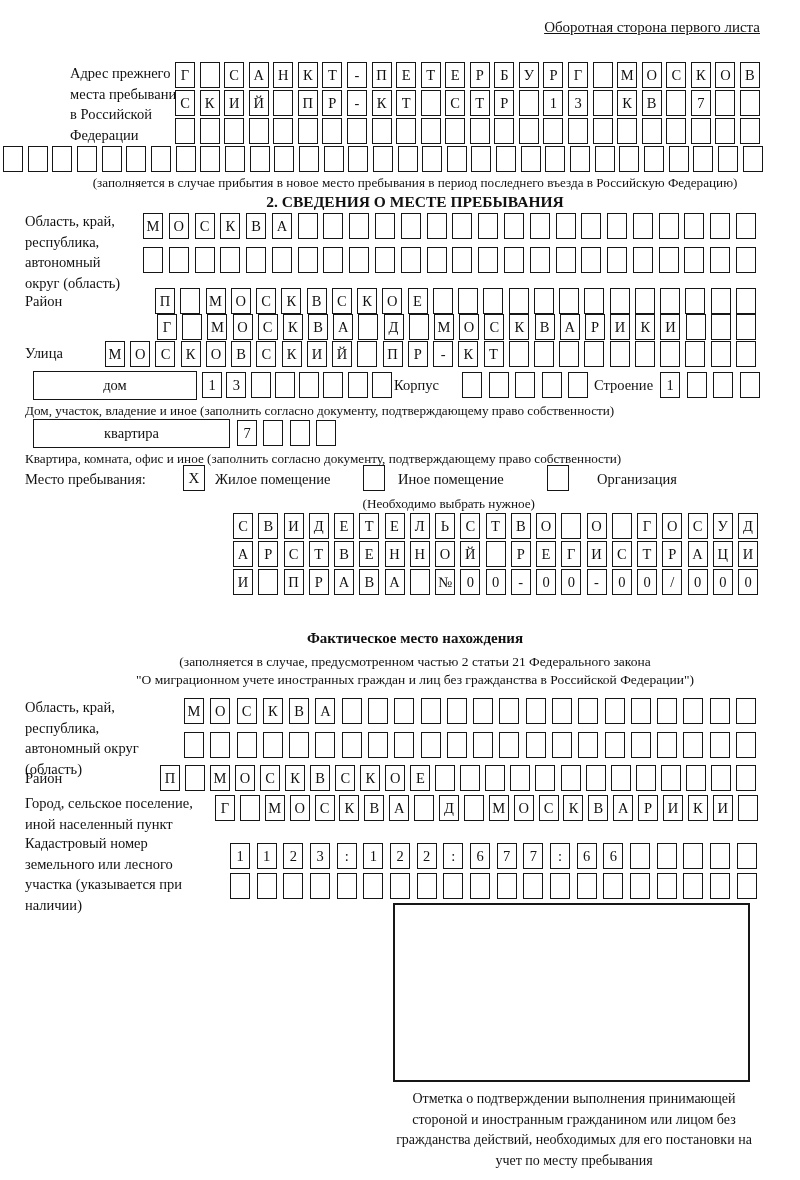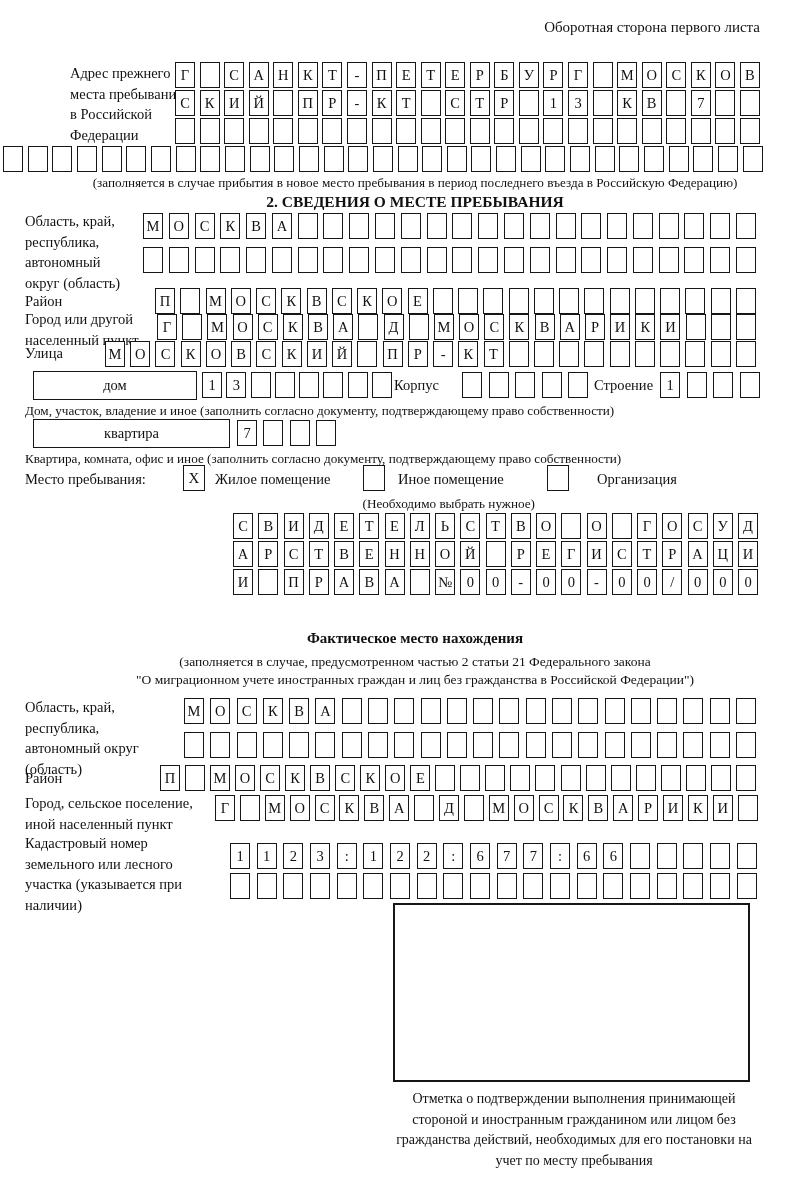--- a/index.html
+++ b/index.html
@@ -21,21 +21,21 @@
   }
   .wide-field{
     border:1.6px solid #161616;height:29px;display:flex;align-items:center;
     justify-content:center;font-size:14.5px;box-sizing:border-box;background:#fff;
   }
   .chk{
     width:22px;height:26px;border:1.6px solid #161616;display:flex;align-items:center;
     justify-content:center;font-size:15px;box-sizing:border-box;background:#fff;
   }
   .stamp-box{border:2px solid #161616;background:#fff;box-sizing:border-box;}
-  .right{text-align:right;}
+  .right{text-align:right;text-decoration:underline;}
 </style>
 </head>
 <body>
 
 <div class="page">
 
   <div class="abs lbl right" style="top:17px;left:400px;width:360px;font-size:15px;">Оборотная сторона первого листа</div>
 
   <div class="abs lbl" style="top:63px;left:70px;width:122px;">Адрес прежнего места пребывания в Российской Федерации</div>
   <div class="abs boxrow" style="top:62px;left:175px;width:585px;">
@@ -228,21 +228,20 @@
       <span class="cell"></span>
       <span class="cell"></span>
       <span class="cell"></span>
       <span class="cell"></span>
       <span class="cell"></span>
       <span class="cell"></span>
       <span class="cell"></span>
       <span class="cell"></span>
     </div>
 
-  <div class="abs lbl" style="top:309px;left:25px;width:135px;">Город или другой населенный пункт</div>
   <div class="abs boxrow" style="top:314px;left:157px;width:599px;">
       <span class="cell">Г</span>
       <span class="cell"></span>
       <span class="cell">М</span>
       <span class="cell">О</span>
       <span class="cell">С</span>
       <span class="cell">К</span>
       <span class="cell">В</span>
       <span class="cell">А</span>
       <span class="cell"></span>

